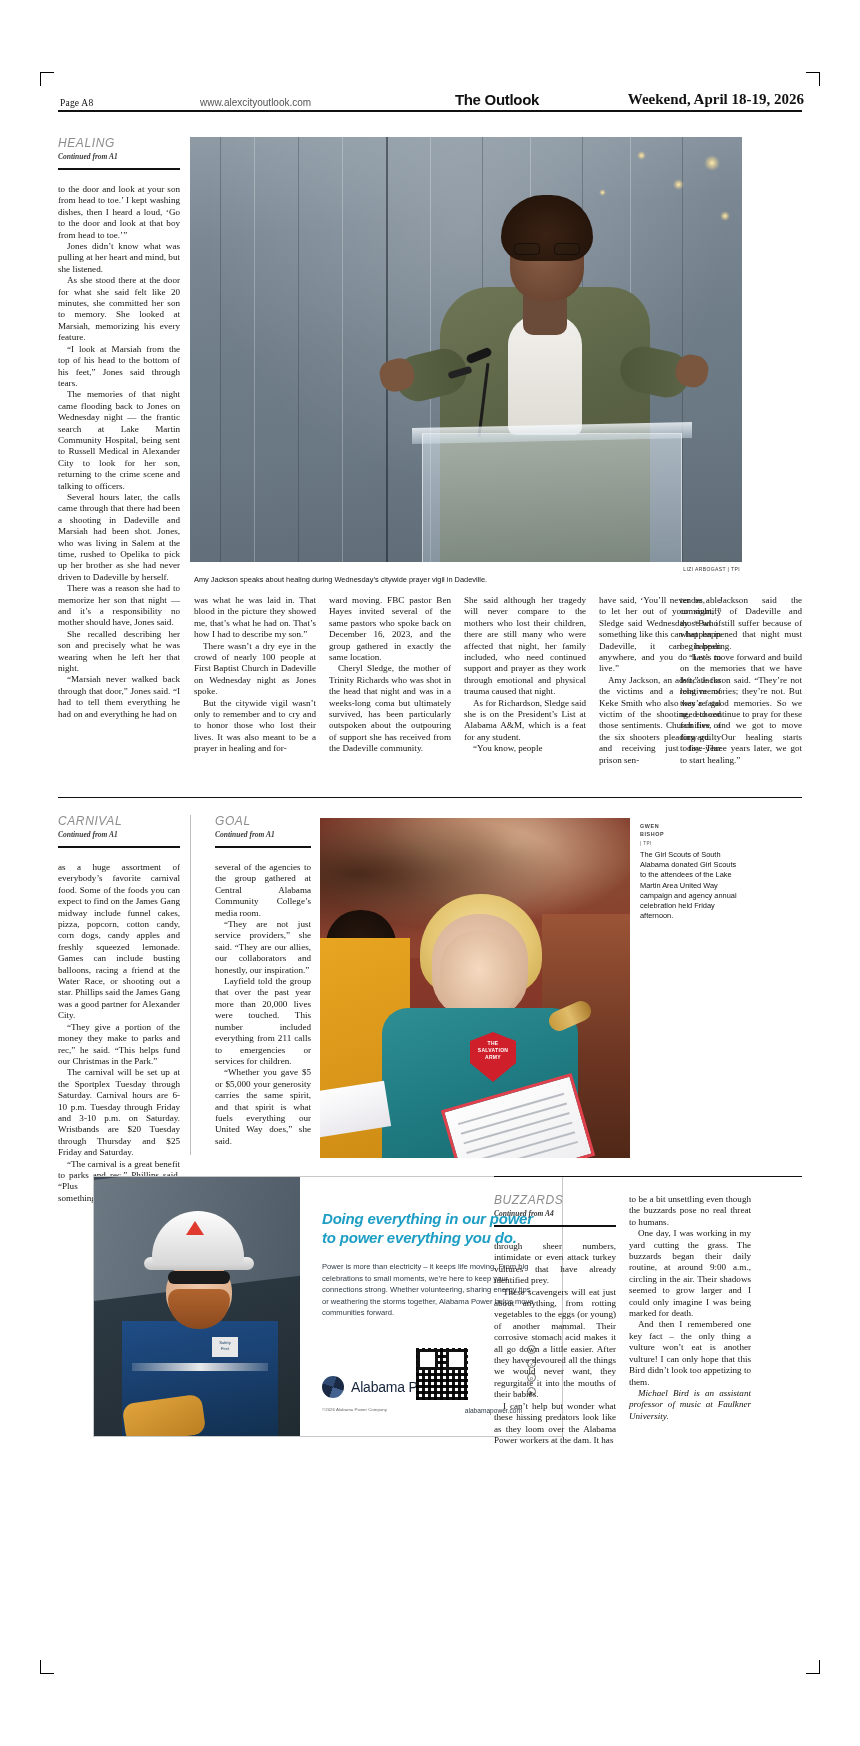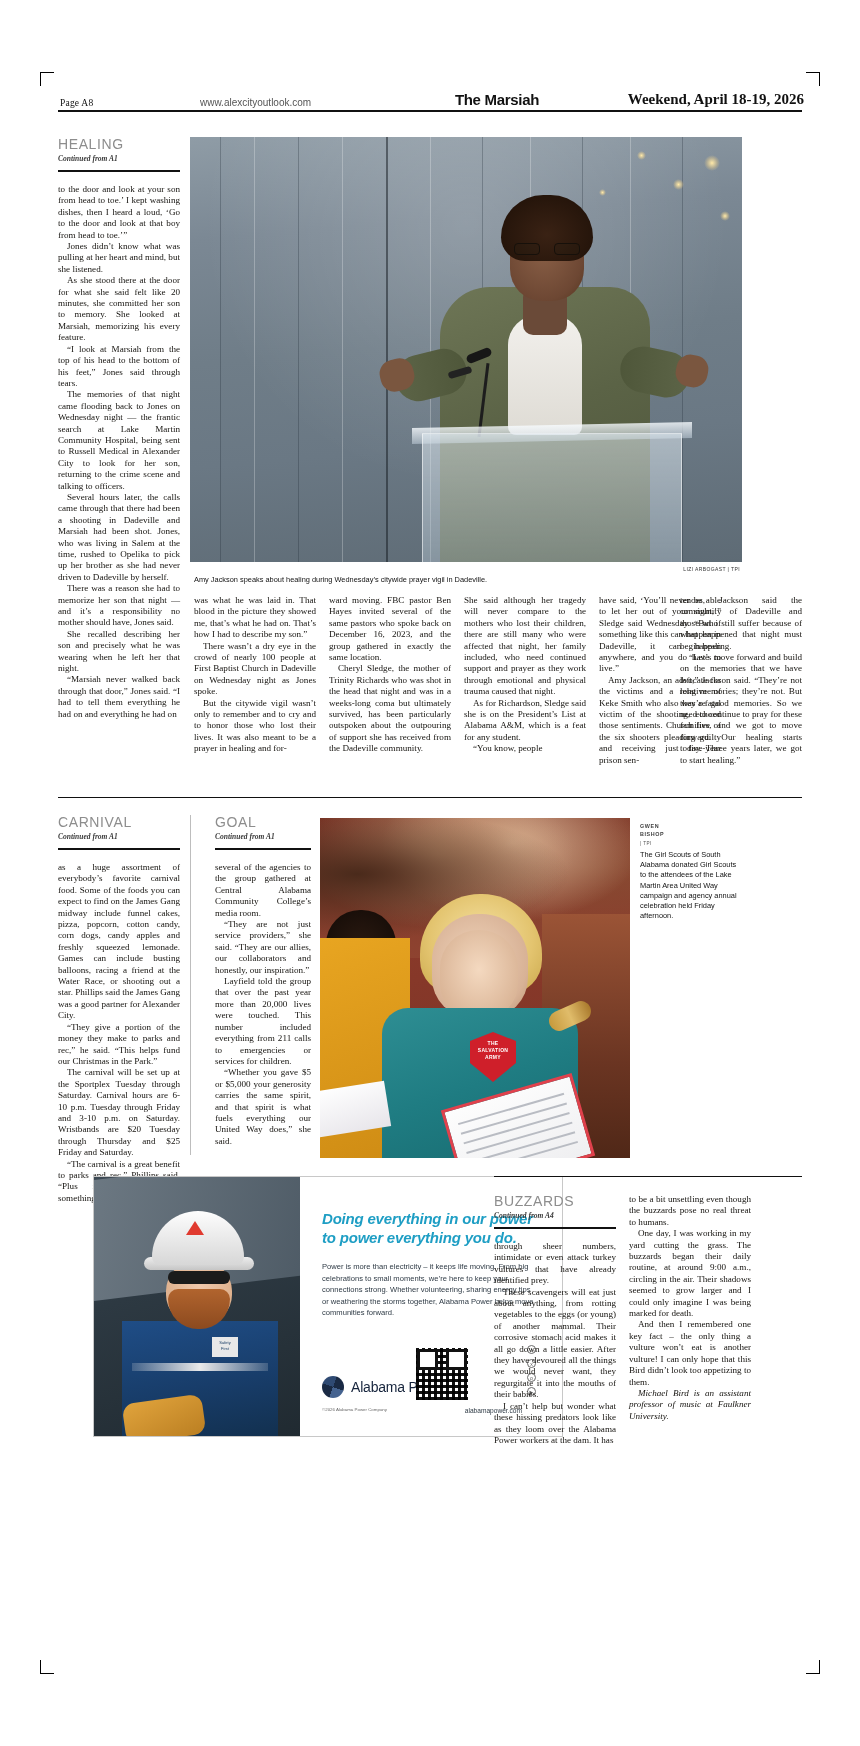--- a/index.html
+++ b/index.html
@@ -34,22 +34,23 @@
   .mh-left   { font-size:9.5px; width:140px; letter-spacing:.2px; }
   .mh-url    { font-size:10px; color:#555; width:190px; text-align:left; font-family:"Liberation Sans",sans-serif;}
   .mh-title  { flex:1; text-align:center; font-family:"Liberation Sans",sans-serif; font-weight:bold; font-size:15px; letter-spacing:-0.3px;}
   .mh-right  { width:200px; text-align:right; font-size:15px; font-weight:bold; }
   .mh-rule   { position:absolute; left:58px; top:110px; width:744px; height:1.6px; background:#111; }
 
   
   .jump { }
   .jump-title {
     font-family:"Liberation Sans", sans-serif;
-    font-size:14px; letter-spacing:.6px; color:#8d8d8d; font-weight:400;
+    font-size:12px; letter-spacing:.6px; color:#8d8d8d; font-weight:400;
     line-height:1.1;
+    font-style:italic;
   }
   .jump-cont {
     font-family:"Liberation Serif", serif;
     font-style:italic; font-size:7.5px; color:#3a3a3a; margin-top:2px;font-weight:bold;
   }
   .jump-rule { height:1.6px; background:#111; margin-top:7px; }
 
   
   .col {
     position:absolute;
@@ -382,21 +383,21 @@
 <div class="page">
 
   <div class="cropmark cm-tl"></div>
   <div class="cropmark cm-tr"></div>
   <div class="cropmark cm-bl"></div>
   <div class="cropmark cm-br"></div>
 
   <div class="masthead">
     <div class="mh-left">Page A8</div>
     <div class="mh-url">www.alexcityoutlook.com</div>
-    <div class="mh-title">The Marsiah</div>
+    <div class="mh-title">The Outlook</div>
     <div class="mh-right">Weekend, April 18-19, 2026</div>
   </div>
   <div class="mh-rule"></div>
 
   <div class="jump" style="position:absolute;left:58px;top:137px;width:122px;">
     <div class="jump-title">HEALING</div>
     <div class="jump-cont">Continued from A1</div>
     <div class="jump-rule"></div>
   </div>
 

